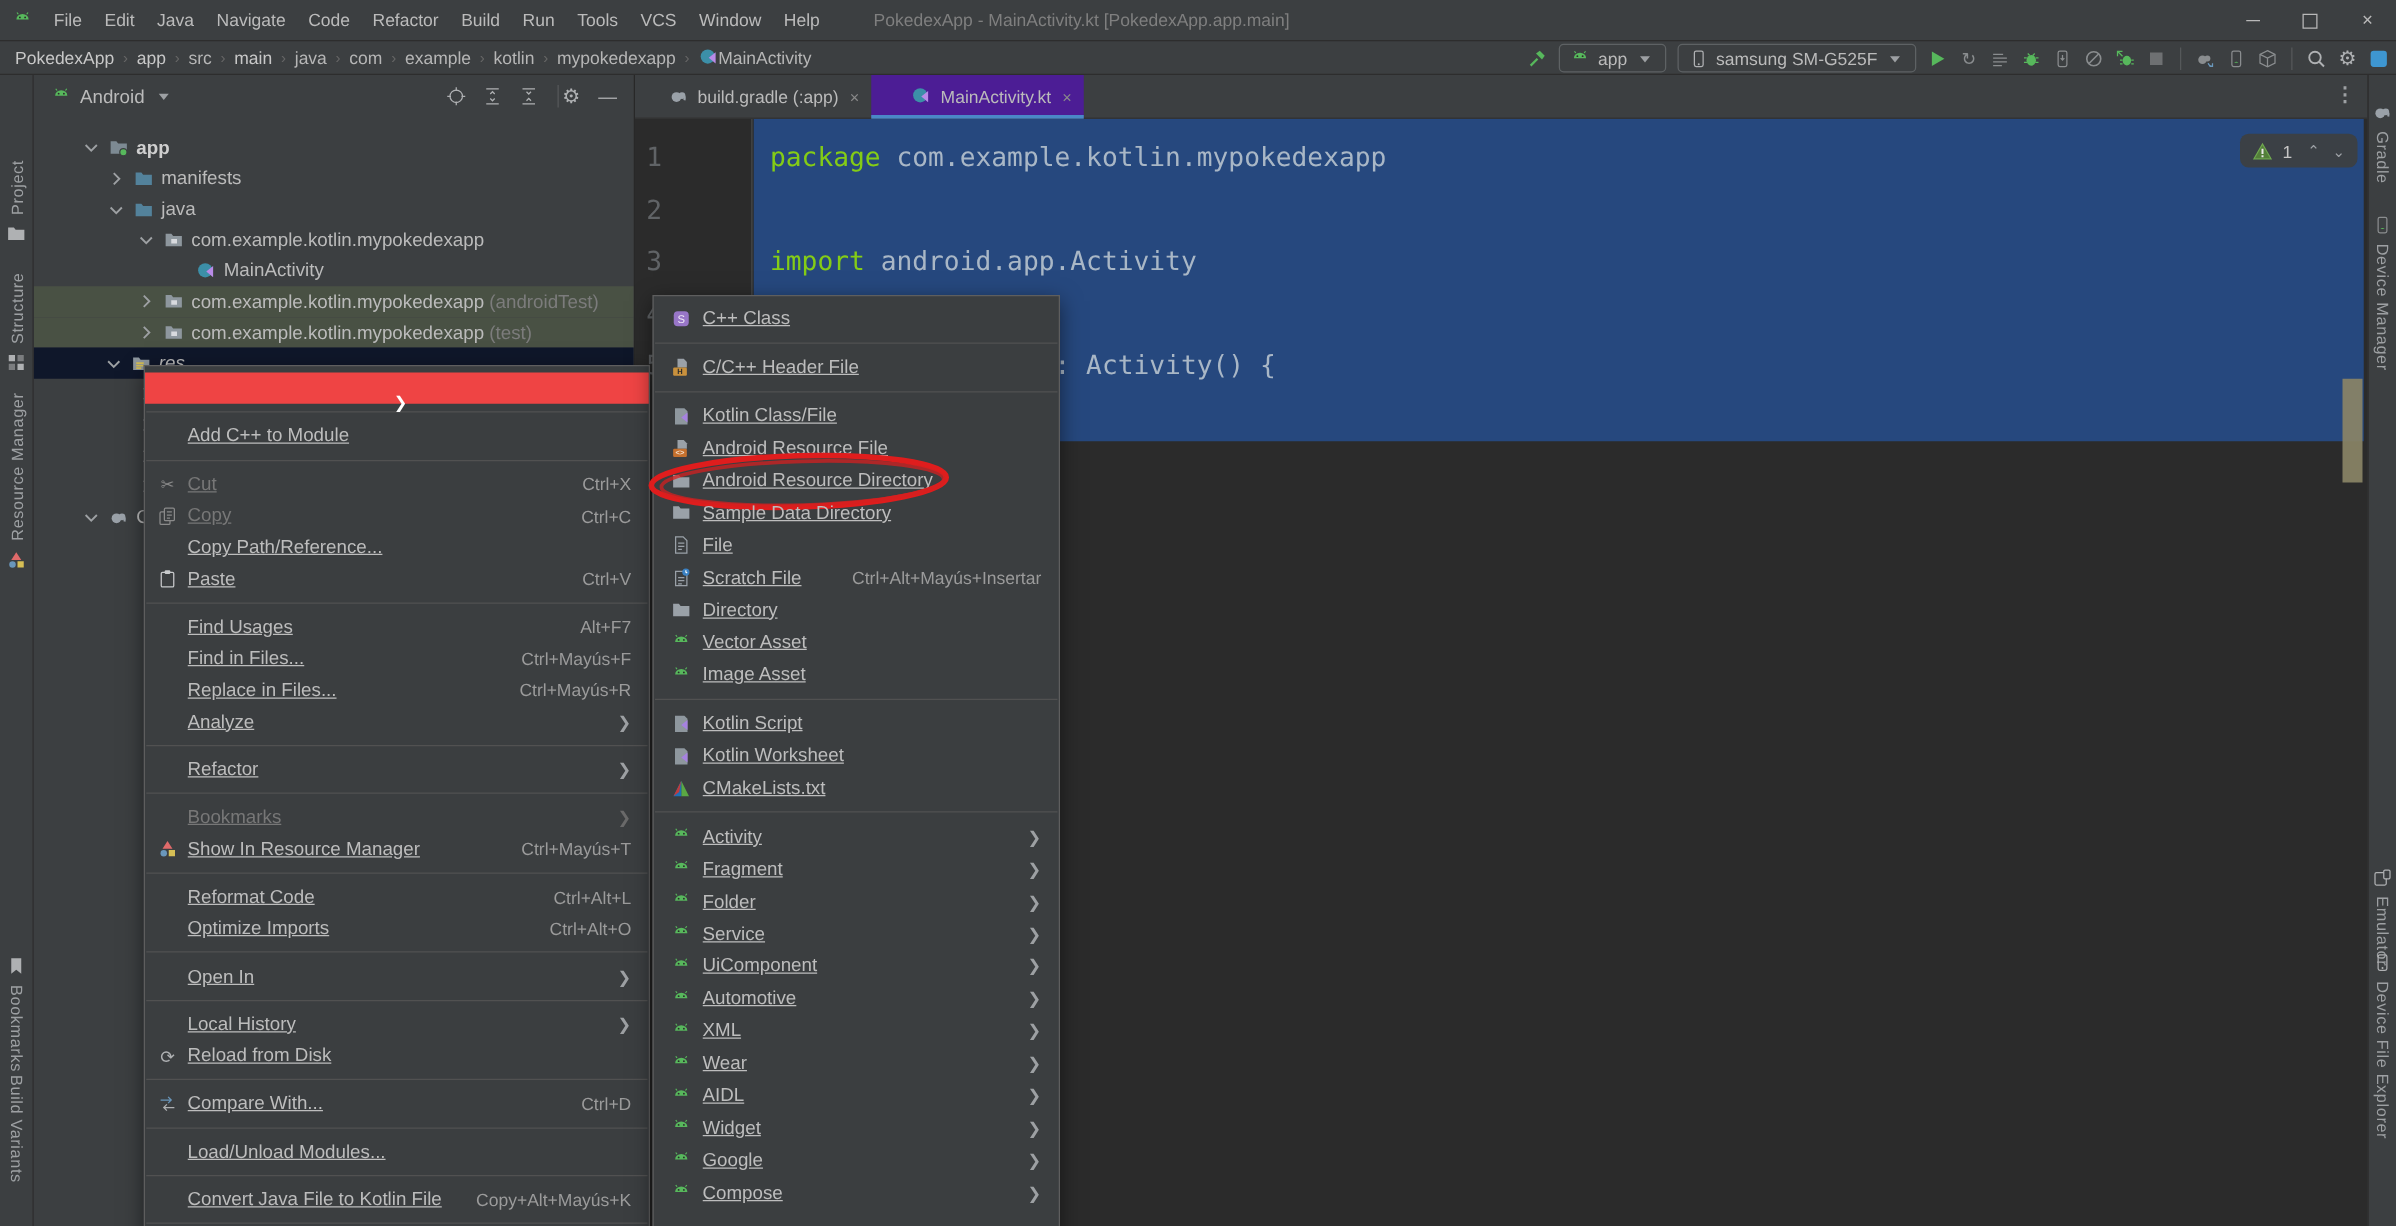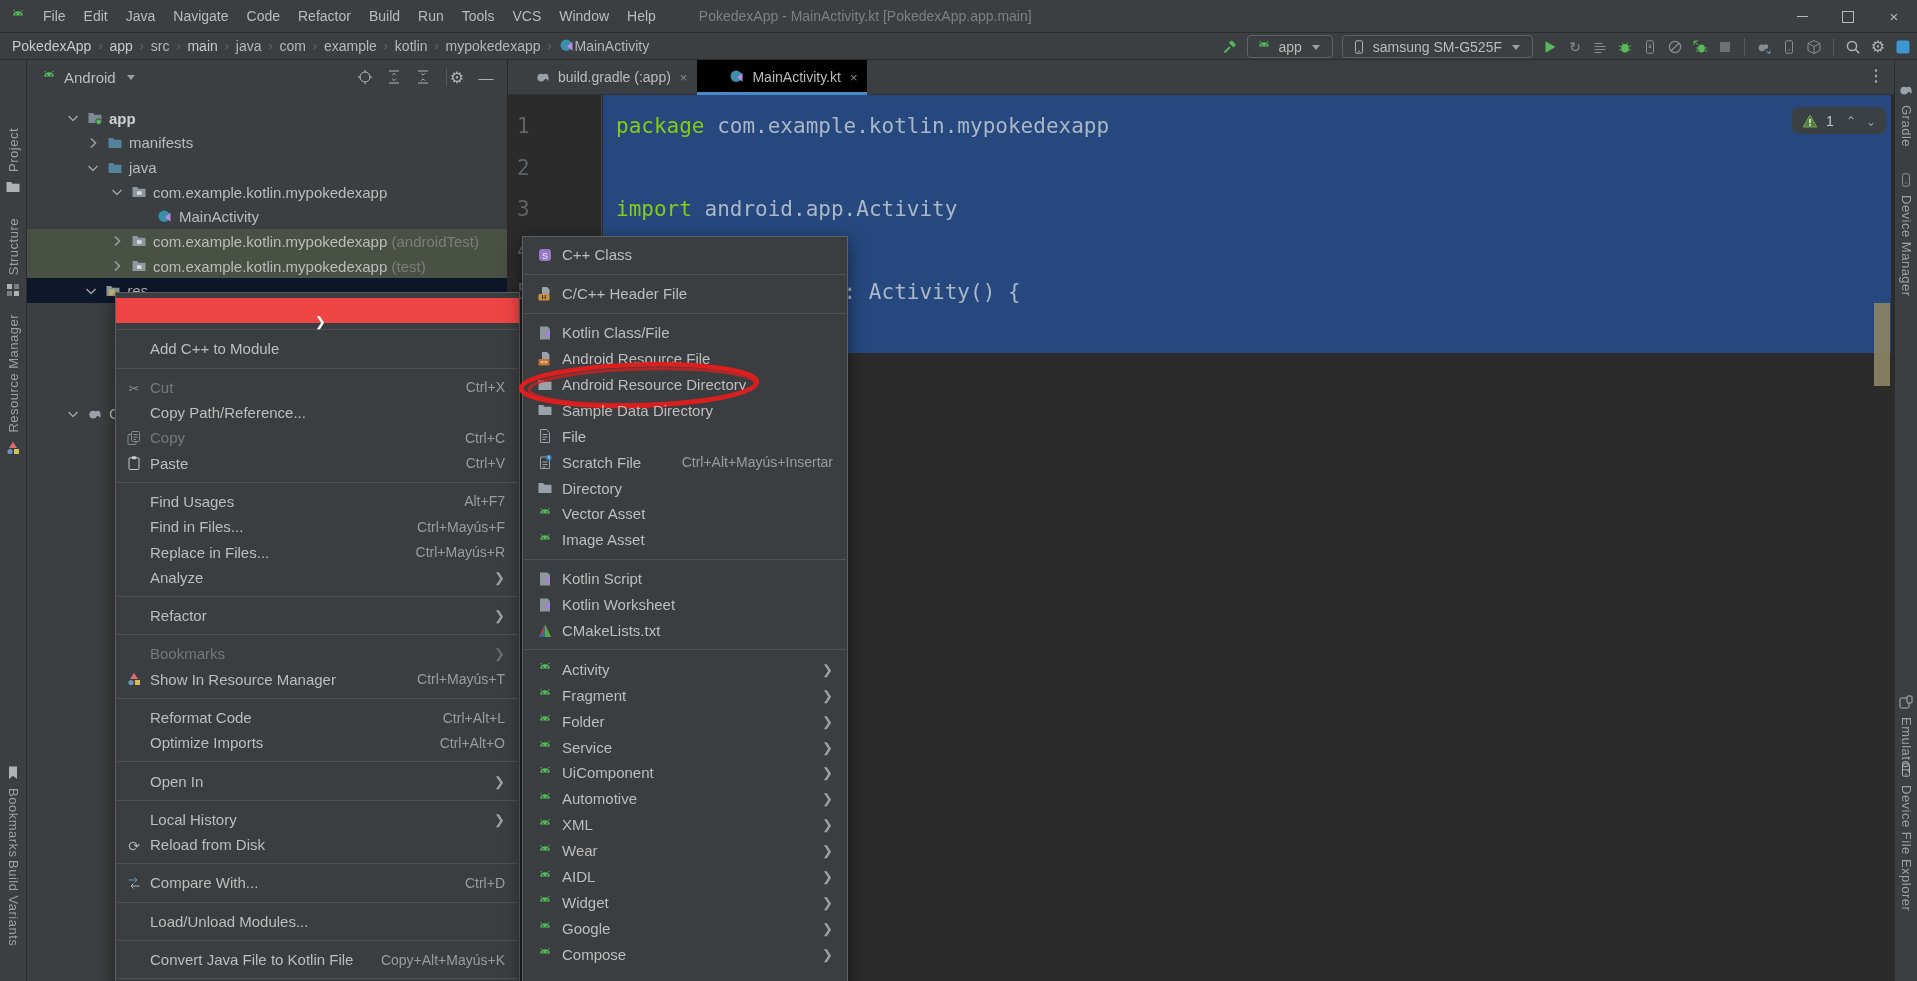--- a/index.html
+++ b/index.html
@@ -51,21 +51,21 @@
   .trow.bold .tlabel{font-weight:bold;color:#cfcfcf;}
   .trow .suffix{color:#7c7c7c;}
   .trow.hl-green{background:#495144;}
   .trow.hl-sel{background:#0f172a;font-style:italic;}
   
   #editor{flex:1;position:relative;background:#2b2b2b;min-width:0;}
   #tabbar{height:35px;background:#3c3f41;border-bottom:1px solid #323232;display:flex;align-items:flex-end;
           padding-left:17px;box-sizing:border-box;position:relative;}
   .tab{height:34px;display:flex;align-items:center;gap:7px;padding:0 10px;font-size:14px;color:#bbb;position:relative;}
   .tab .close{color:#8a8a8a;font-size:13px;margin-left:2px;}
-  .tab.active{background:#000000;padding-left:32px;}
+  .tab.active{background:#4c1d95;padding-left:32px;}
   .tab.active::after{content:"";position:absolute;left:0;right:0;bottom:-1px;height:3px;background:#4a88c7;}
   #tab-more{position:absolute;right:10px;top:6px;color:#9da0a3;font-size:16px;font-weight:bold;}
   #editor-body{position:absolute;left:0;top:35px;right:0;bottom:0;overflow:hidden;}
   #selection{position:absolute;left:95px;right:3px;top:0;height:258px;background:#26487e;}
   #gutter{position:absolute;left:0;top:0;bottom:0;width:94px;border-right:1px solid #47494b;box-sizing:border-box;}
   #gutter .gl, #code .cl{height:41.5px;line-height:41.5px;font-family:"DejaVu Sans Mono",monospace;font-size:21px;white-space:pre;}
   #gutter{padding-top:11px;color:#606366;}
   #gutter .gl{padding-left:9px;}
   #code{position:absolute;left:108px;top:11px;right:0;color:#a9b7c6;}
   .kw{color:#84cc16;}
@@ -76,21 +76,21 @@
   #scroll-thumb{position:absolute;right:4px;top:208px;width:16px;height:83px;background:#8a8466;opacity:.92;z-index:4;}
   
   .popup{position:absolute;background:#3b3e40;border:1px solid #5e5e5e;box-sizing:border-box;
          box-shadow:0 5px 16px rgba(0,0,0,.5);padding:5px 0;z-index:40;}
   #ctx-menu{left:115px;top:292px;width:405px;height:700px;}
   #new-submenu{left:522px;top:236px;width:326px;height:756px;z-index:50;}
   .mi{position:relative;height:25.3px;display:flex;align-items:center;padding:0 14px 0 10px;font-size:15px;color:#bdbdbd;}
   #new-submenu .mi{height:25.9px;padding-left:14px;}
   .mi .mico{width:16px;height:16px;margin-right:8px;flex:none;}
   #new-submenu .mi .mico{margin-right:9px;}
-  .mi .mlabel{flex:1;white-space:nowrap;overflow:hidden;}
+  .mi .mlabel{flex:1;white-space:nowrap;overflow:hidden;text-decoration:underline;}
   .mi .msc{color:#9b9b9b;font-size:14px;margin-left:18px;white-space:nowrap;}
   .mi .marrow{color:#9da0a3;font-size:13px;margin-left:10px;}
   .mi.dis{color:#777;}
   .mi.dis .marrow{color:#6a6a6a;}
   .mi.hl{background:#ef4444;color:#fff;flex-direction:column;}
   .mi.hl .marrow{color:#fff;}
   .msep{height:1px;background:#515151;margin:6px 1px;}
   .mi .annot{position:absolute;left:-6px;top:-13px;width:254px;height:52px;overflow:visible;pointer-events:none;}
   
   .annot svg{overflow:visible;}
@@ -722,34 +722,34 @@
       <span class="mlabel">Add C++ to Module</span>
     </div>
     <div class="msep"></div>
     <div class="mi dis">
       <span class="mico"><span class="ic">
           <span style="font-size:13px;color:#8a8a8a">✂</span>
         </span></span>
       <span class="mlabel">Cut</span>
       <span class="msc">Ctrl+X</span>
     </div>
-    <div class="mi">
-      <span class="mico"></span>
-      <span class="mlabel">Copy Path/Reference...</span>
-    </div>
     <div class="mi dis">
       <span class="mico"><span class="ic">
           <svg viewBox="0 0 16 16" fill="none">
             <rect x="2" y="4.5" width="8" height="10" rx="1" stroke="#8a8a8a"></rect>
             <rect x="5.5" y="1.5" width="8" height="10" rx="1" fill="#3b3e40" stroke="#8a8a8a"></rect>
             <path d="M7.5 4.5h4M7.5 7h4M7.5 9.5h2.5" stroke="#8a8a8a"></path>
           </svg>
         </span></span>
       <span class="mlabel">Copy</span>
       <span class="msc">Ctrl+C</span>
+    </div>
+    <div class="mi">
+      <span class="mico"></span>
+      <span class="mlabel">Copy Path/Reference...</span>
     </div>
     <div class="mi">
       <span class="mico"><span class="ic">
           <svg viewBox="0 0 16 16" fill="none">
             <rect x="3" y="2.8" width="10" height="11.7" rx="1" stroke="#c8cacc"></rect>
             <rect x="5.8" y="1.2" width="4.4" height="3" rx=".8" fill="#c8cacc"></rect>
           </svg>
         </span></span>
       <span class="mlabel">Paste</span>
       <span class="msc">Ctrl+V</span>

